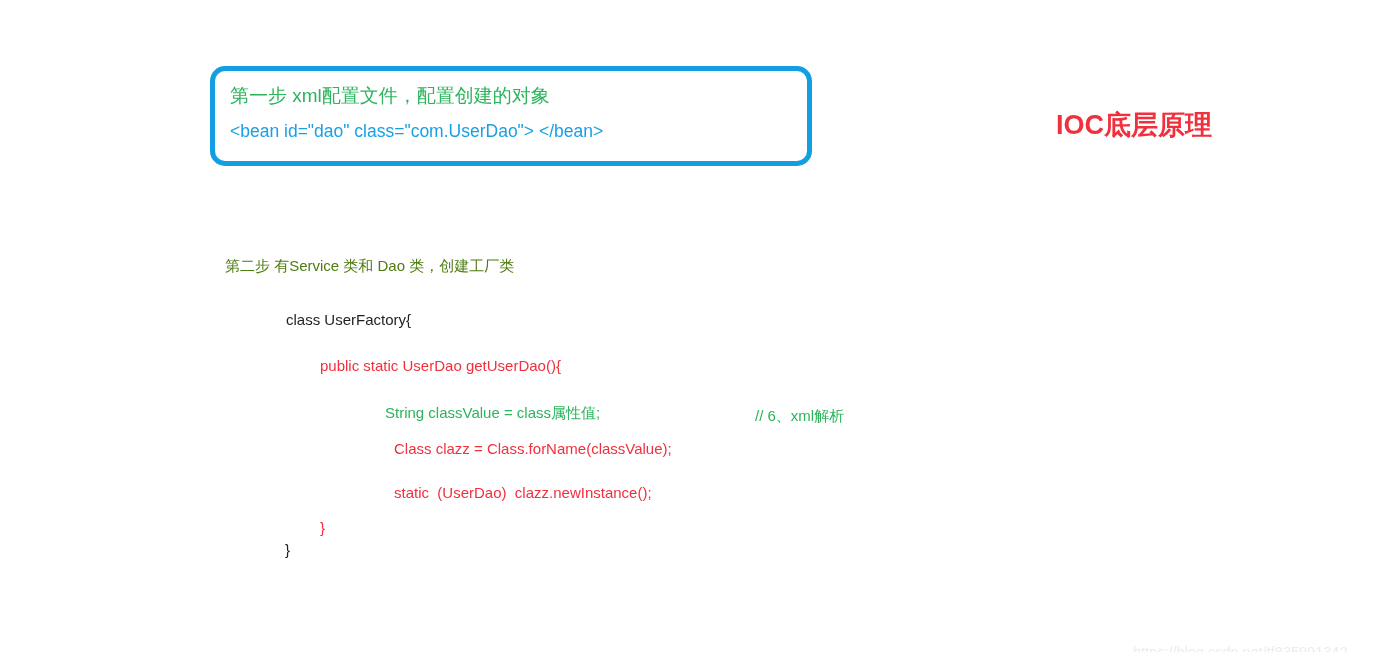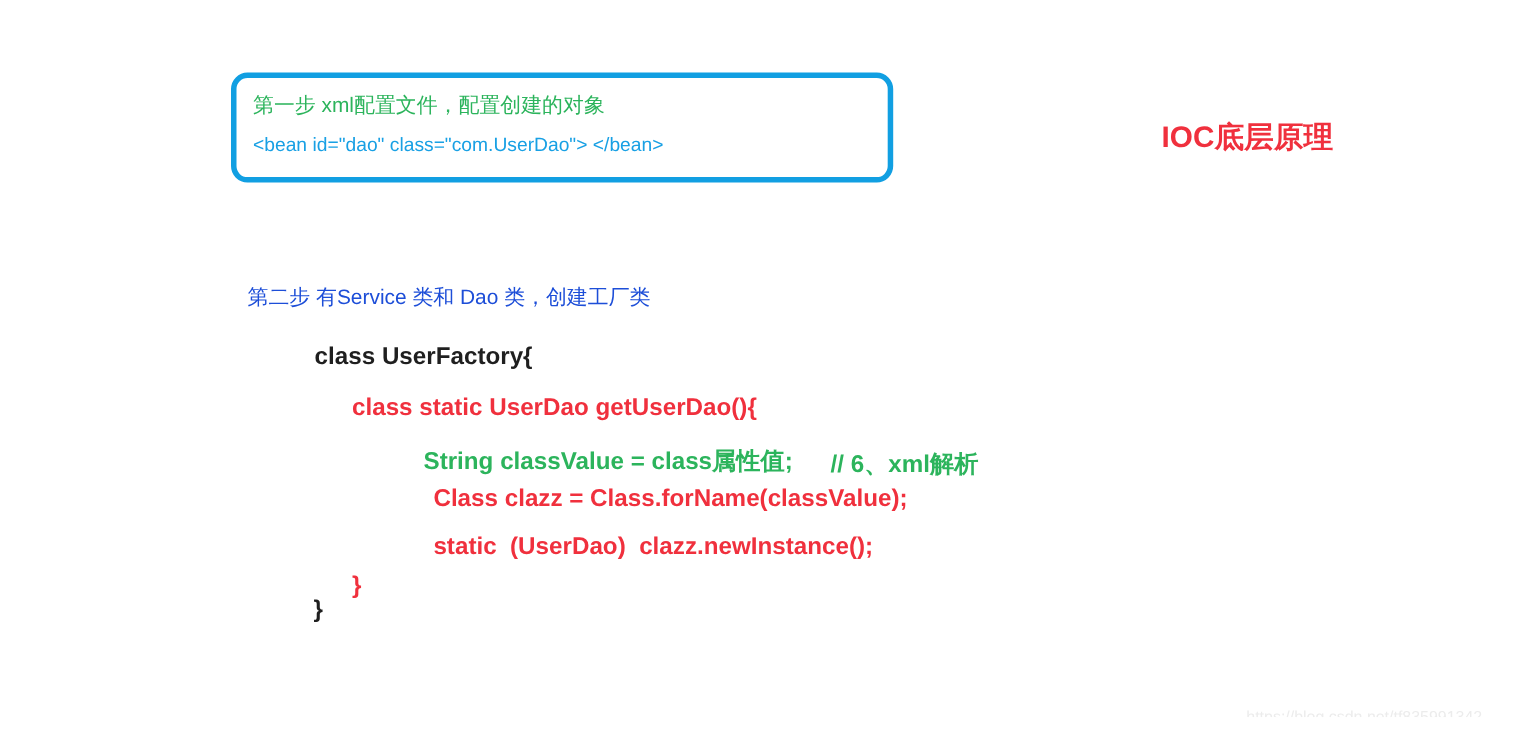--- a/index.html
+++ b/index.html
@@ -53,26 +53,26 @@
     font-size: 27px;
     font-weight: 600;
     color: #f0303d;
     margin-left: 48px;
   }
 
   
   .step2-heading {
     left: 225px;
     top: 257px;
-    font-size: 19px;
-    color: #1d4ed8;
+    font-size: 15px;
+    color: #4d7c0f;
   }
 
   
-  .code { font-size: 22px; font-weight: bold; }
+  .code { font-size: 15px; }
   .c-black { color: #1f1f1f; }
   .c-red   { color: #f0303d; }
   .c-green { color: #2cb45c; text-align: right; }
 
   .code-l1 { left: 286px; top: 311px; }
   .code-l2 { left: 320px; top: 357px; }
   .code-l3 { left: 385px; top: 404px; }
   .code-l3c { left: 755px; top: 407px; }
   .code-l4 { left: 394px; top: 440px; }
   .code-l4c { left: 805px; top: 452px; }
@@ -97,21 +97,21 @@
     <div class="step1-line1">第一步 xml配置文件，配置创建的对象</div>
     <div class="step1-line2">&lt;bean id="dao" class="com.UserDao"&gt; &lt;/bean&gt;</div>
   </div>
 
   <div class="abs main-title">IOC底层原理</div>
 
   <div class="abs step2-heading">第二步 有Service 类和 Dao 类，创建工厂类</div>
 
   <div class="abs code c-black code-l1">class UserFactory{</div>
 
-  <div class="abs code c-red code-l2">class static UserDao getUserDao(){</div>
+  <div class="abs code c-red code-l2">public static UserDao getUserDao(){</div>
 
   <div class="abs code c-green code-l3">String classValue = class属性值;</div>
   <div class="abs code c-green code-l3c">// 6、xml解析</div>
 
   <div class="abs code c-red code-l4">Class clazz = Class.forName(classValue);</div>
 
   <div class="abs code c-red code-l5">static  (UserDao)  clazz.newInstance();</div>
 
   <div class="abs code c-red code-l6">}</div>
 

